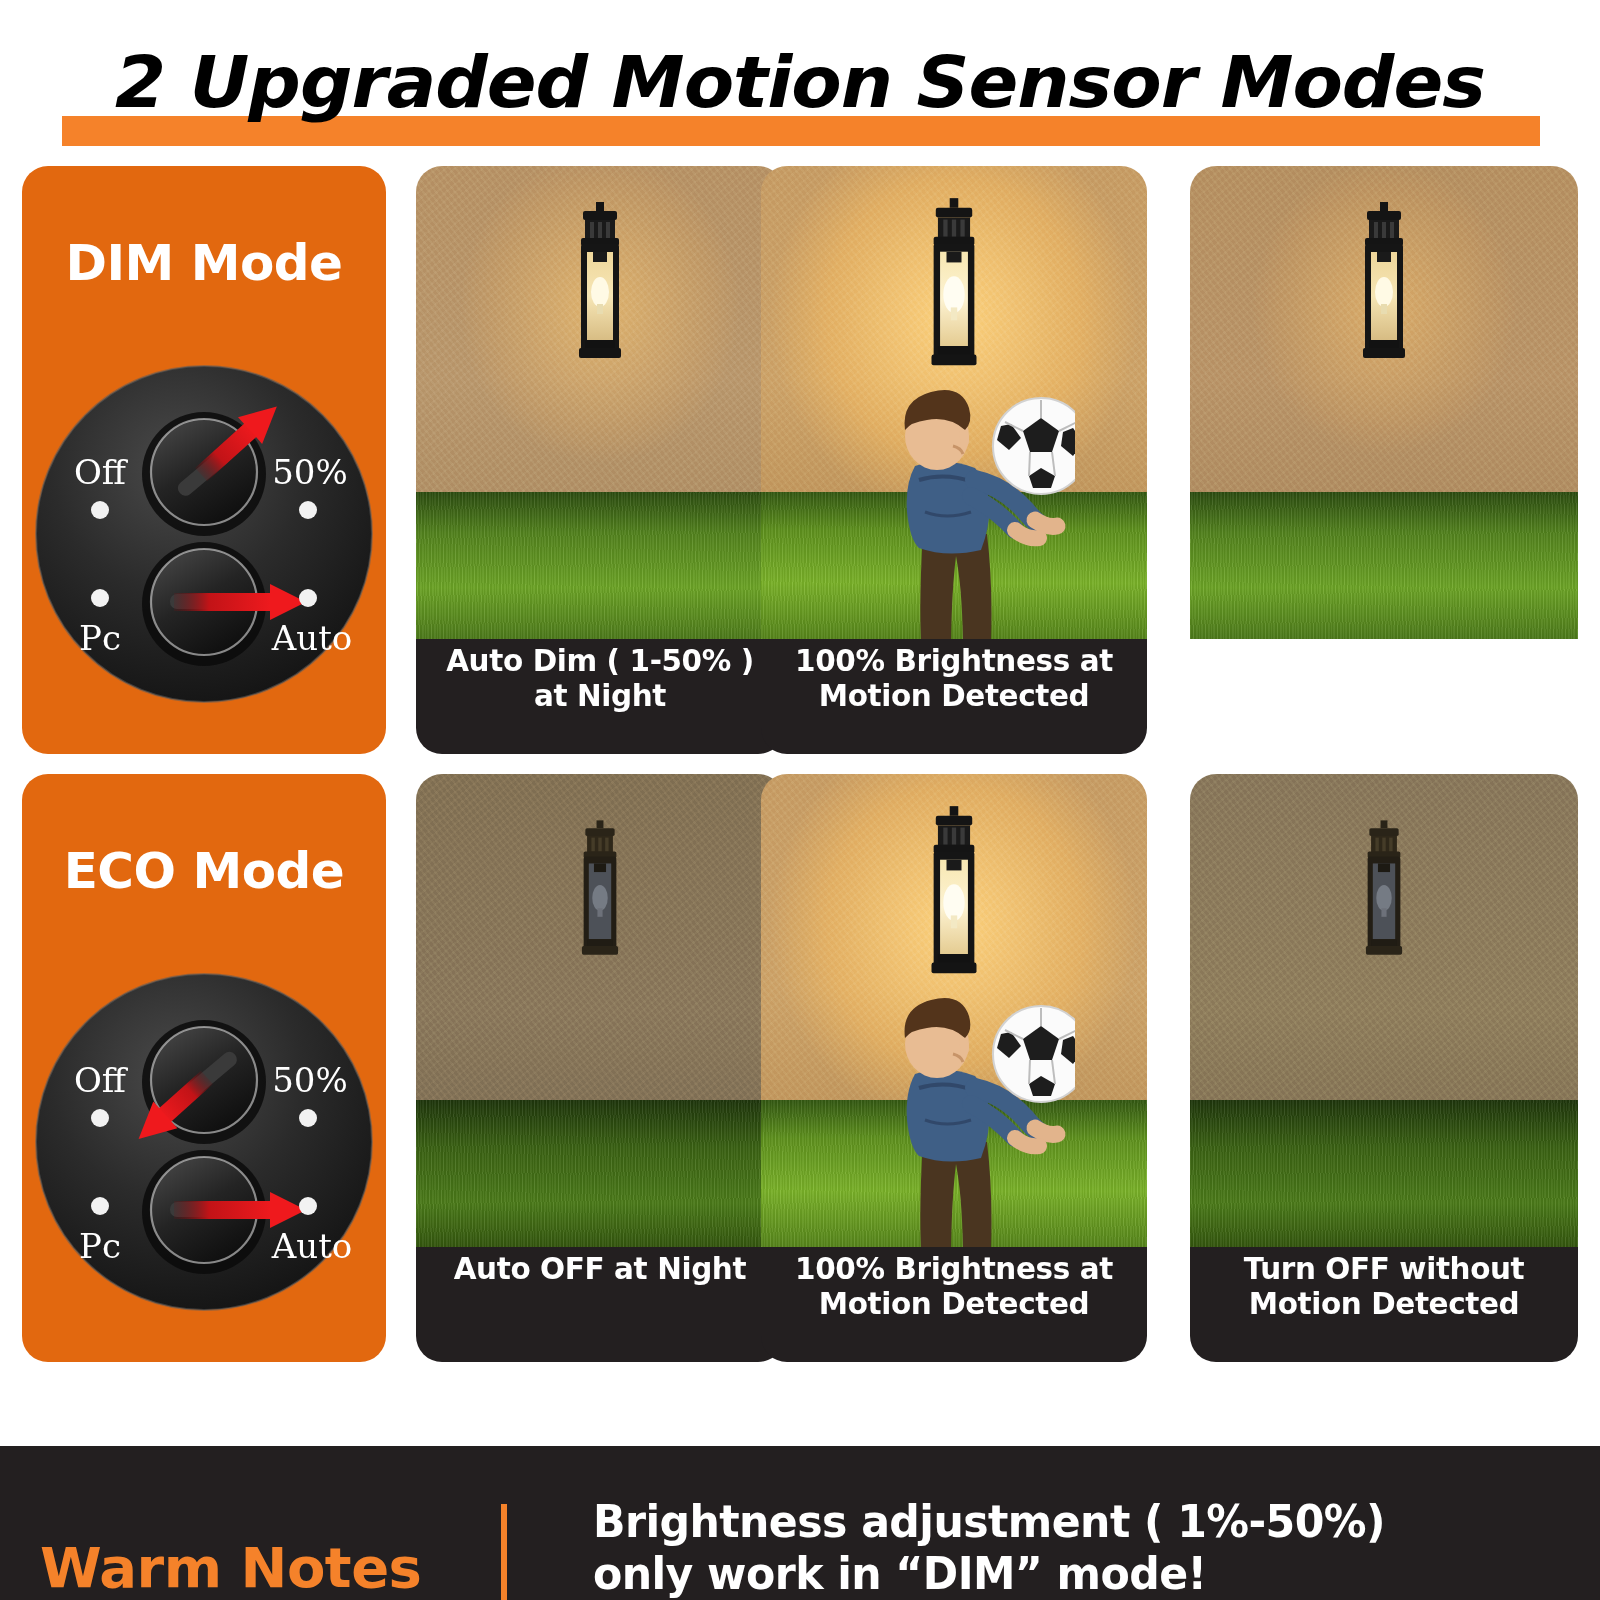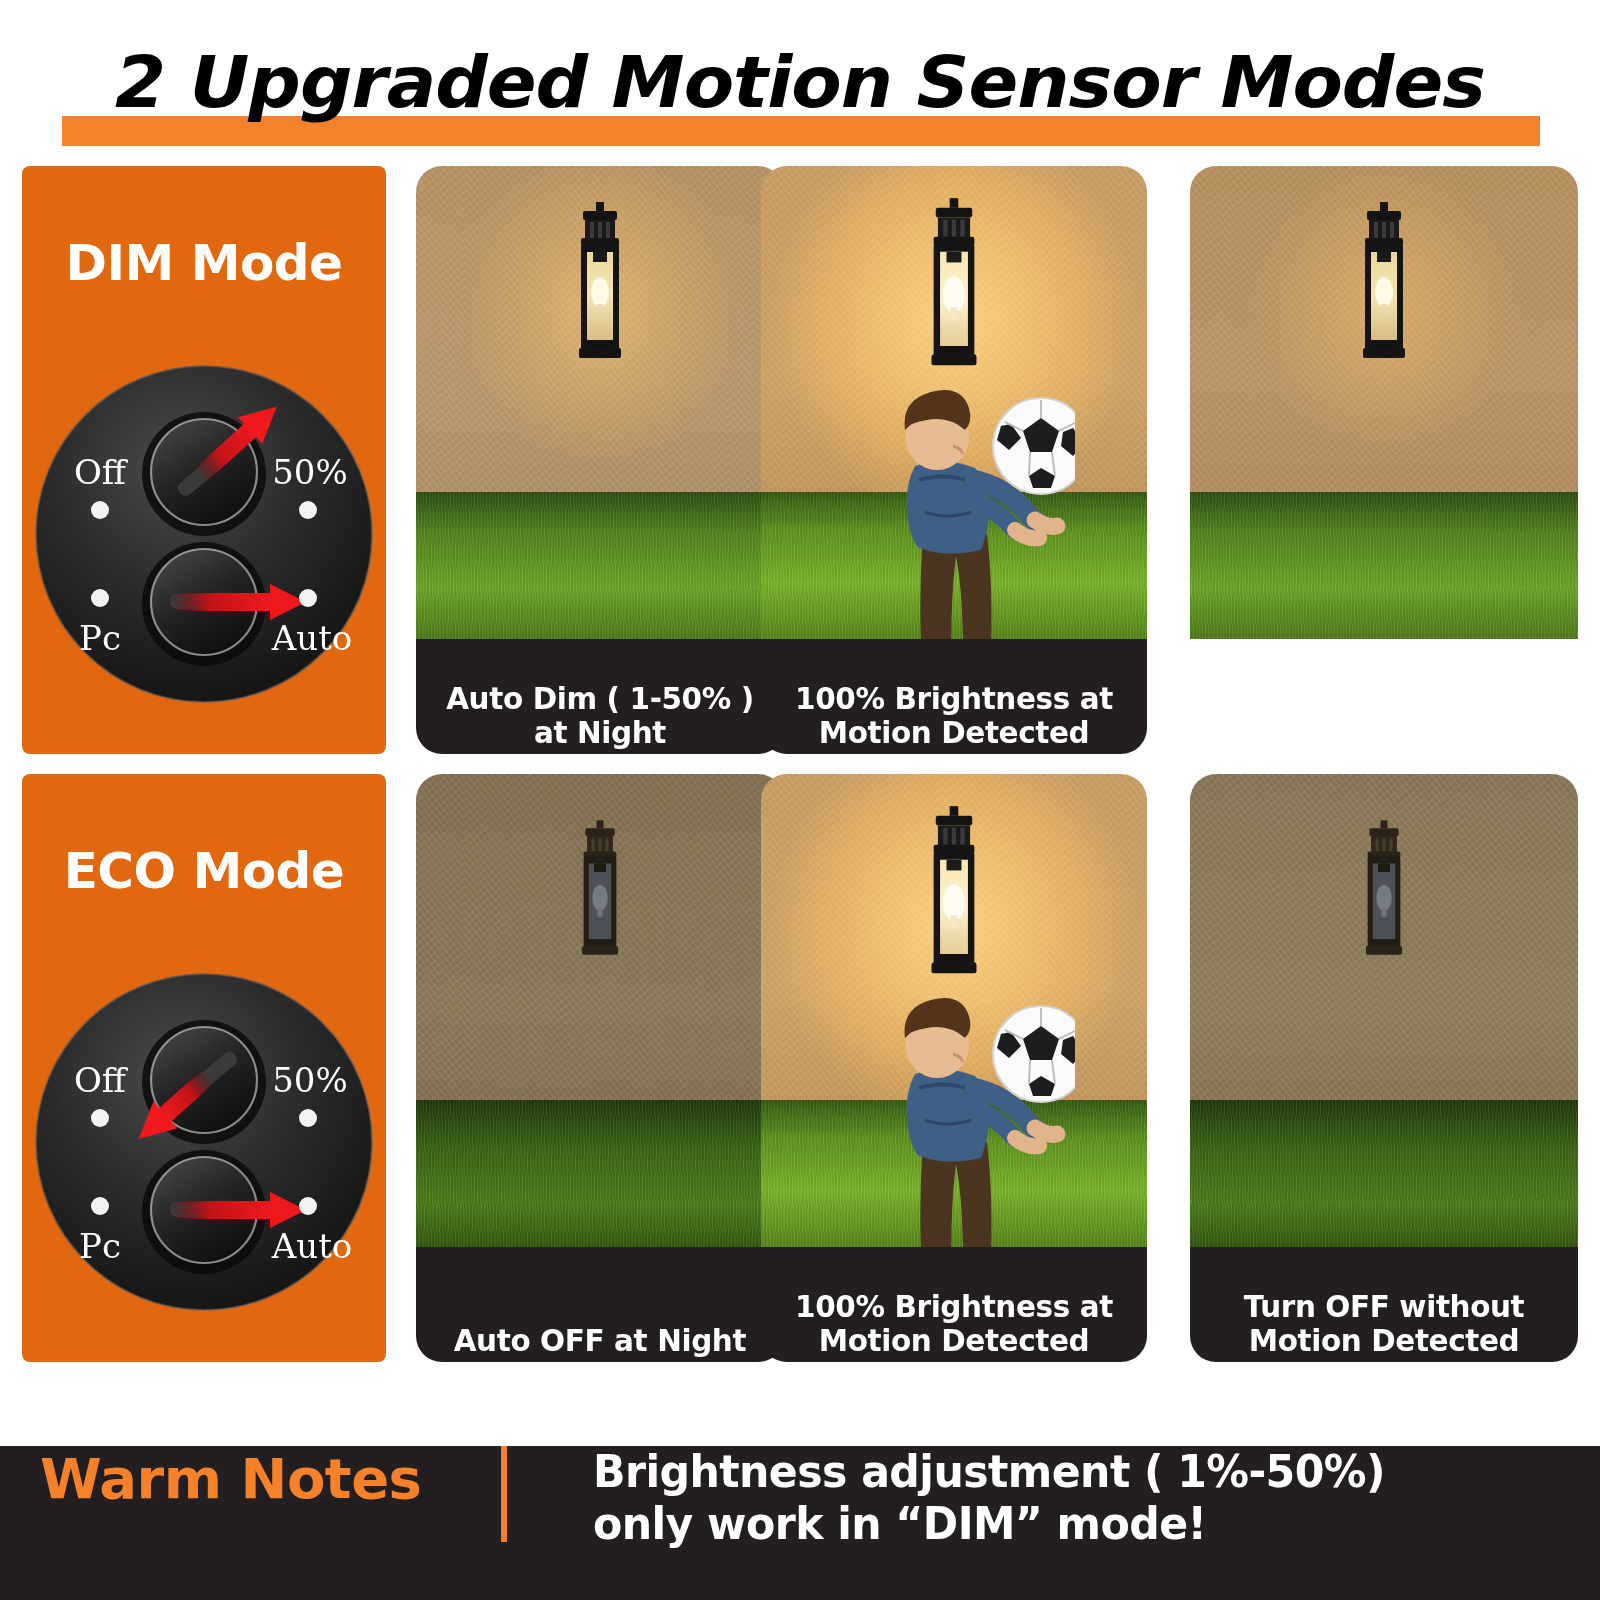--- a/index.html
+++ b/index.html
@@ -38,21 +38,21 @@
     width: 1556px; height: 1210px;
   }
   .row { position: relative; width: 100%; height: 588px; }
   .row.row2 { margin-top: 20px; }
 
   
   .mode-card {
     position: absolute; left: 0; top: 0;
     width: 364px; height: 588px;
     background: #E2680F;
-    border-radius: 8px;
+    border-radius: 26px;
     overflow: hidden;
   }
   .mode-title {
     position: absolute; left: 0; top: 68px; width: 100%;
     text-align: center;
     font-family: "DejaVu Sans", sans-serif;
     font-weight: 700; font-size: 50px;
     color: #ffffff;
     letter-spacing: -0.5px;
   }
@@ -136,41 +136,41 @@
 
   
   .kid { position: absolute; }
   .kid svg { display: block; }
 
   
   .caption {
     position: absolute; left: 0; bottom: 0; width: 100%;
     height: 115px;
     background: #231F20;
-    display: flex; align-items: flex-end; justify-content: center;
+    display: flex; align-items: flex-start; justify-content: center;
     text-align: center;
     padding: 4px 8px;
   }
   .caption span {
     font-family: "DejaVu Sans", sans-serif;
     font-weight: 700;
     font-size: 31px;
     line-height: 1.12;
     color: #ffffff;
     letter-spacing: -0.4px;
     transform: scaleX(0.95);
   }
   .caption.small span { font-size: 29px; }
 
   
   .footer {
     position: absolute; left: 0; top: 1446px;
     width: 1600px; height: 154px;
     background: #231F20;
-    display: flex; align-items: flex-start; gap: 44px;
+    display: flex; align-items: flex-end; gap: 44px;
   }
   .footer-label {
     font-family: "DejaVu Sans", sans-serif;
     font-weight: 700; font-size: 56px;
     color: #F5822A;
     margin-left: 40px;
     letter-spacing: -0.5px;
     white-space: nowrap;
   }
   .footer-divider {

